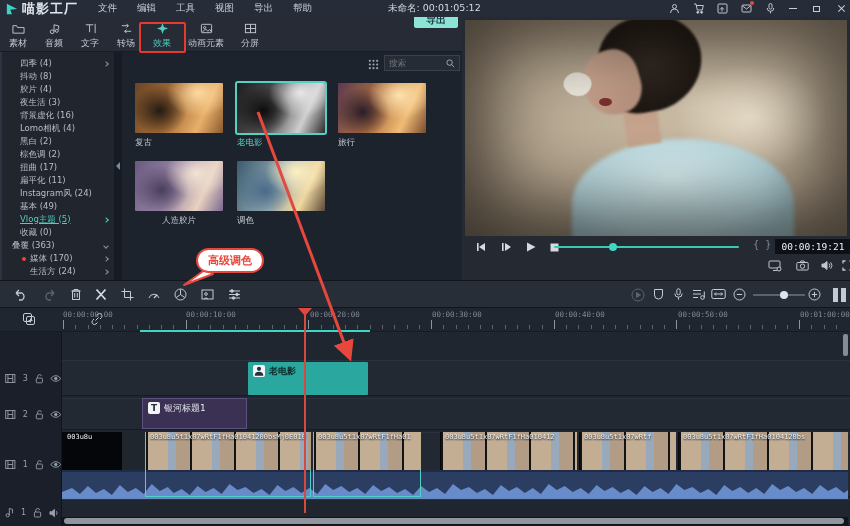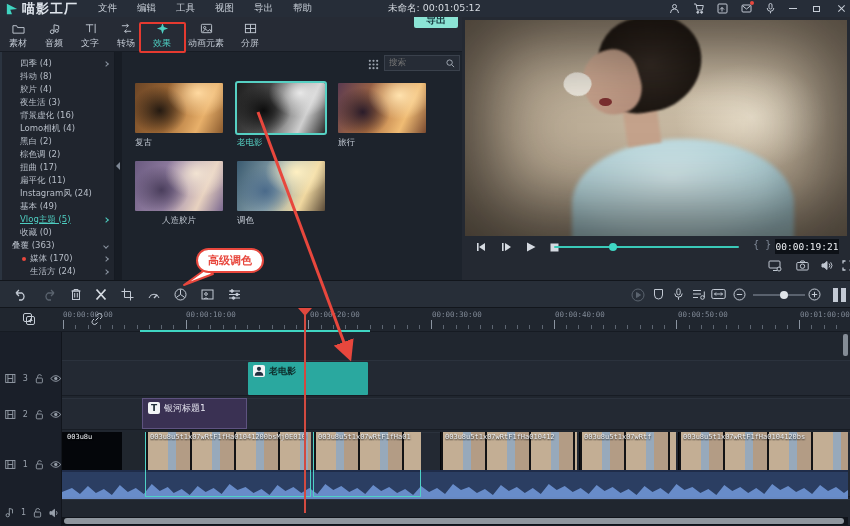--- a/index.html
+++ b/index.html
@@ -53,21 +53,21 @@
 
   
   #media { position:absolute; left:115px; top:52px; width:347px; height:228px; background:#1d232c; }
   #collapse-strip { position:absolute; left:0; top:0; width:7px; height:228px; background:#171c24; }
   #collapse-strip .tri { position:absolute; left:1px; top:110px; width:0; height:0;
         border-top:4px solid transparent; border-bottom:4px solid transparent; border-right:4px solid #7d8694; }
   #grid-ic { position:absolute; left:253px; top:7px; }
   .search-wrap { position:absolute; left:269px; top:3px; width:76px; height:16px;
                  background:#262c36; border:1px solid #3a414c; display:flex; align-items:center; }
   .search-wrap input { flex:1; background:transparent; border:none; outline:none;
-                 color:#aab2bc; font-size:8.5px; padding:0 4px; width:55px; font-family:Liberation Mono, monospace; }
+                 color:#aab2bc; font-size:8.5px; padding:0 4px; width:55px; font-family:Liberation Serif, serif; }
   .search-wrap .mag { margin-right:4px; }
   .thumb { position:absolute; width:88px; height:50px; border-radius:1px; }
   .thumb.selbd { outline:2px solid #56d0c3; }
   .tlab { position:absolute; width:88px; font-size:8.5px; color:#c3cad4; }
   .tlab.teal { color:#56d0c3; }
   .th-vintage { background:
       radial-gradient(60% 80% at 72% 20%, #ffd9a0 0%, rgba(255,217,160,0) 60%),
       radial-gradient(45% 70% at 28% 55%, #241a12 0%, rgba(36,26,18,0) 70%),
       linear-gradient(115deg, #6b4526 0%, #a86f38 45%, #e8b06a 75%, #8a5a2e 100%); }
   .th-oldmovie { background:
@@ -107,21 +107,21 @@
   #video .petal { position:absolute; left:26%; top:24%; width:7%; height:11%;
            background:#eee9de; border-radius:60% 40% 55% 45%; transform:rotate(24deg); filter:blur(.5px); }
   #video .glow { position:absolute; left:55%; top:20%; width:40%; height:50%;
            background:radial-gradient(closest-side, rgba(255,248,230,.55), rgba(255,248,230,0)); }
   #video .vig { position:absolute; inset:0; box-shadow:inset 0 0 70px 28px rgba(18,14,10,.6); }
   #pv-controls { position:absolute; left:0; top:221px; width:388px; height:18px; display:flex; align-items:center; }
   .pvbtn { margin-left:14px; }
   .pv-slider { position:absolute; left:92px; top:8px; width:185px; height:2px; background:#3ac9b8; border-radius:1px; }
   .pv-dot { position:absolute; left:55px; top:-3px; width:8px; height:8px; border-radius:50%; background:#3fd6c3; }
   .bracket { color:#7d8694; font-size:10px; }
-  #pv-timecode { position:absolute; left:313px; top:1px; width:64px; height:15px; background:#0d1117;
+  #pv-timecode { position:absolute; left:313px; top:1px; width:76px; height:15px; background:#0d1117;
                  color:#eef1f5; font-family:"DejaVu Sans Mono",monospace; font-size:9.5px;
                  text-align:center; line-height:15px; }
   #pv-icons { position:absolute; left:0; top:242px; width:388px; height:16px; }
   #pv-icons > * { position:absolute; top:1px; }
 
   
   #tl-toolbar { position:absolute; left:0; top:280px; width:850px; height:28px;
                 background:#272e38; border-top:1px solid #12161c; border-bottom:1px solid #12161c; }
   .tool { position:absolute; top:7px; }
   .tl-slider { position:absolute; left:753px; top:13px; width:52px; height:2px; background:#5a626e; }

